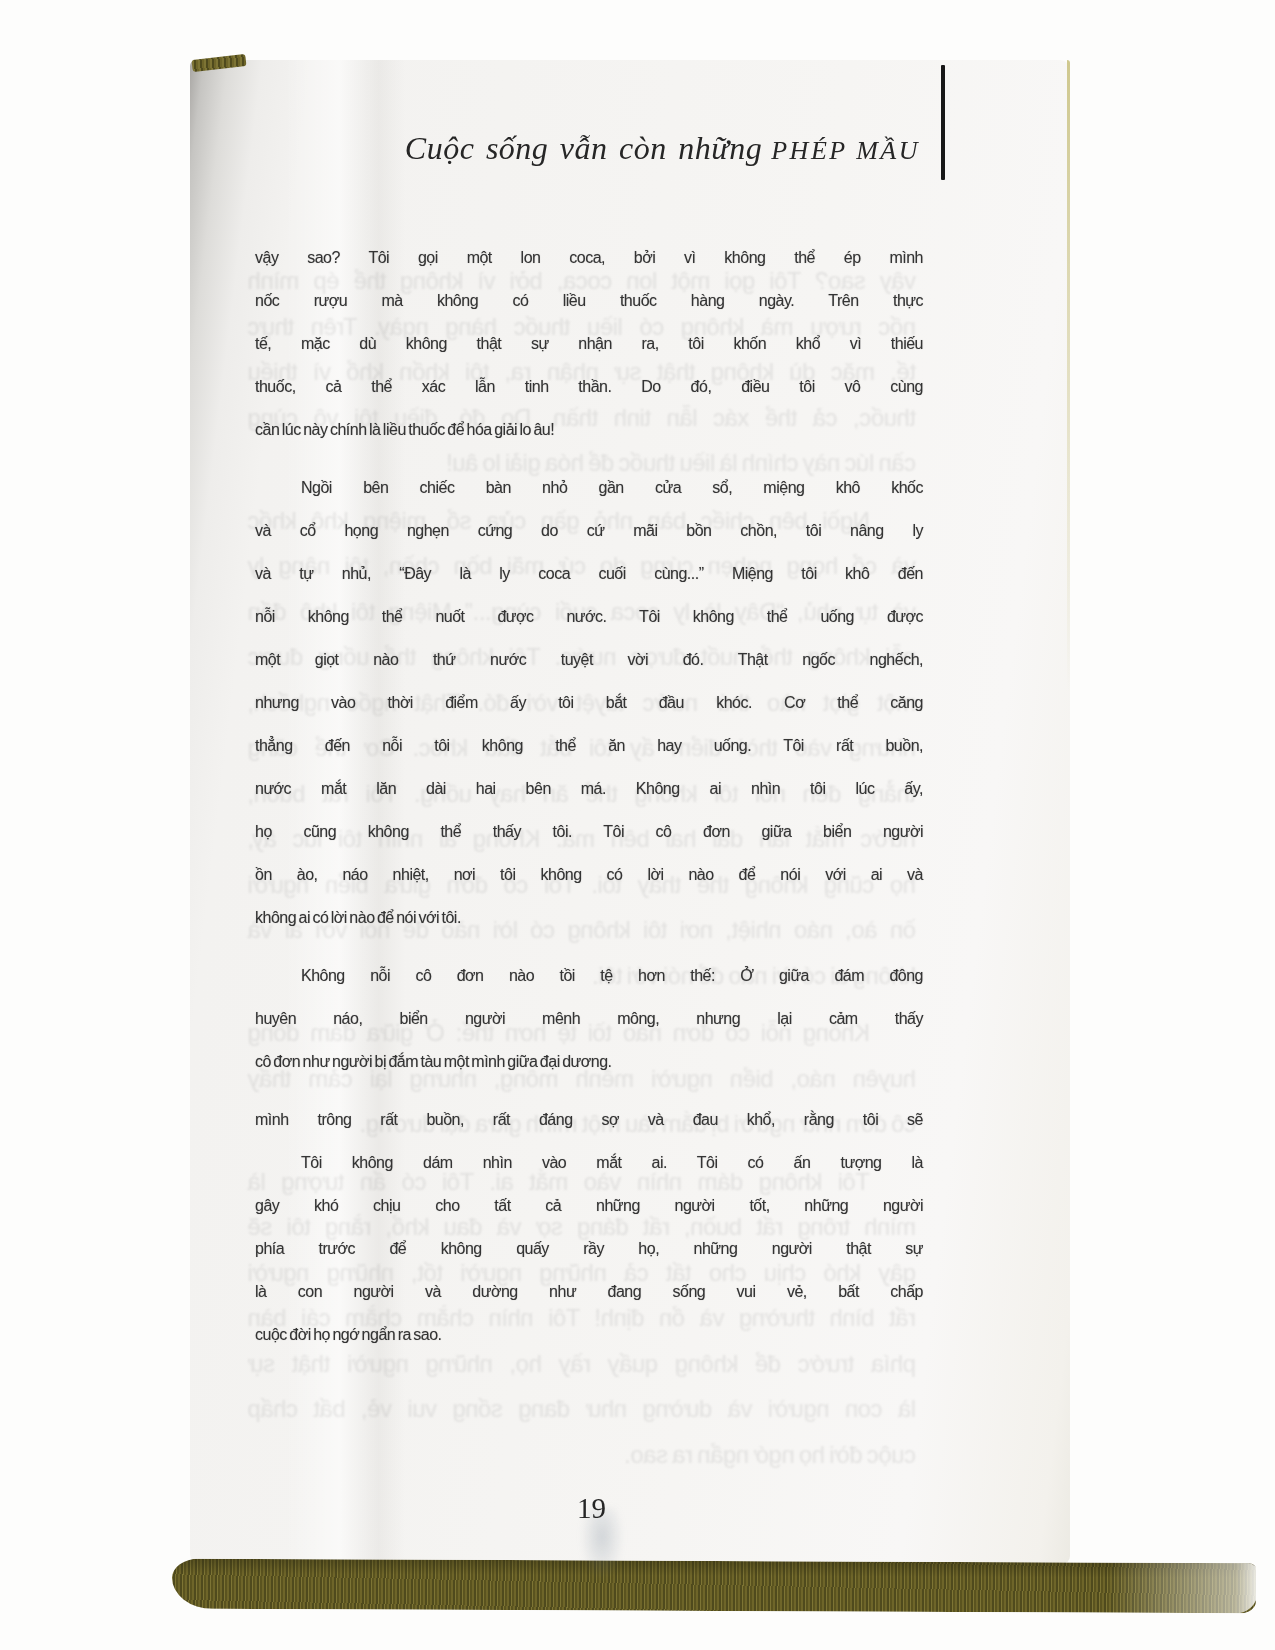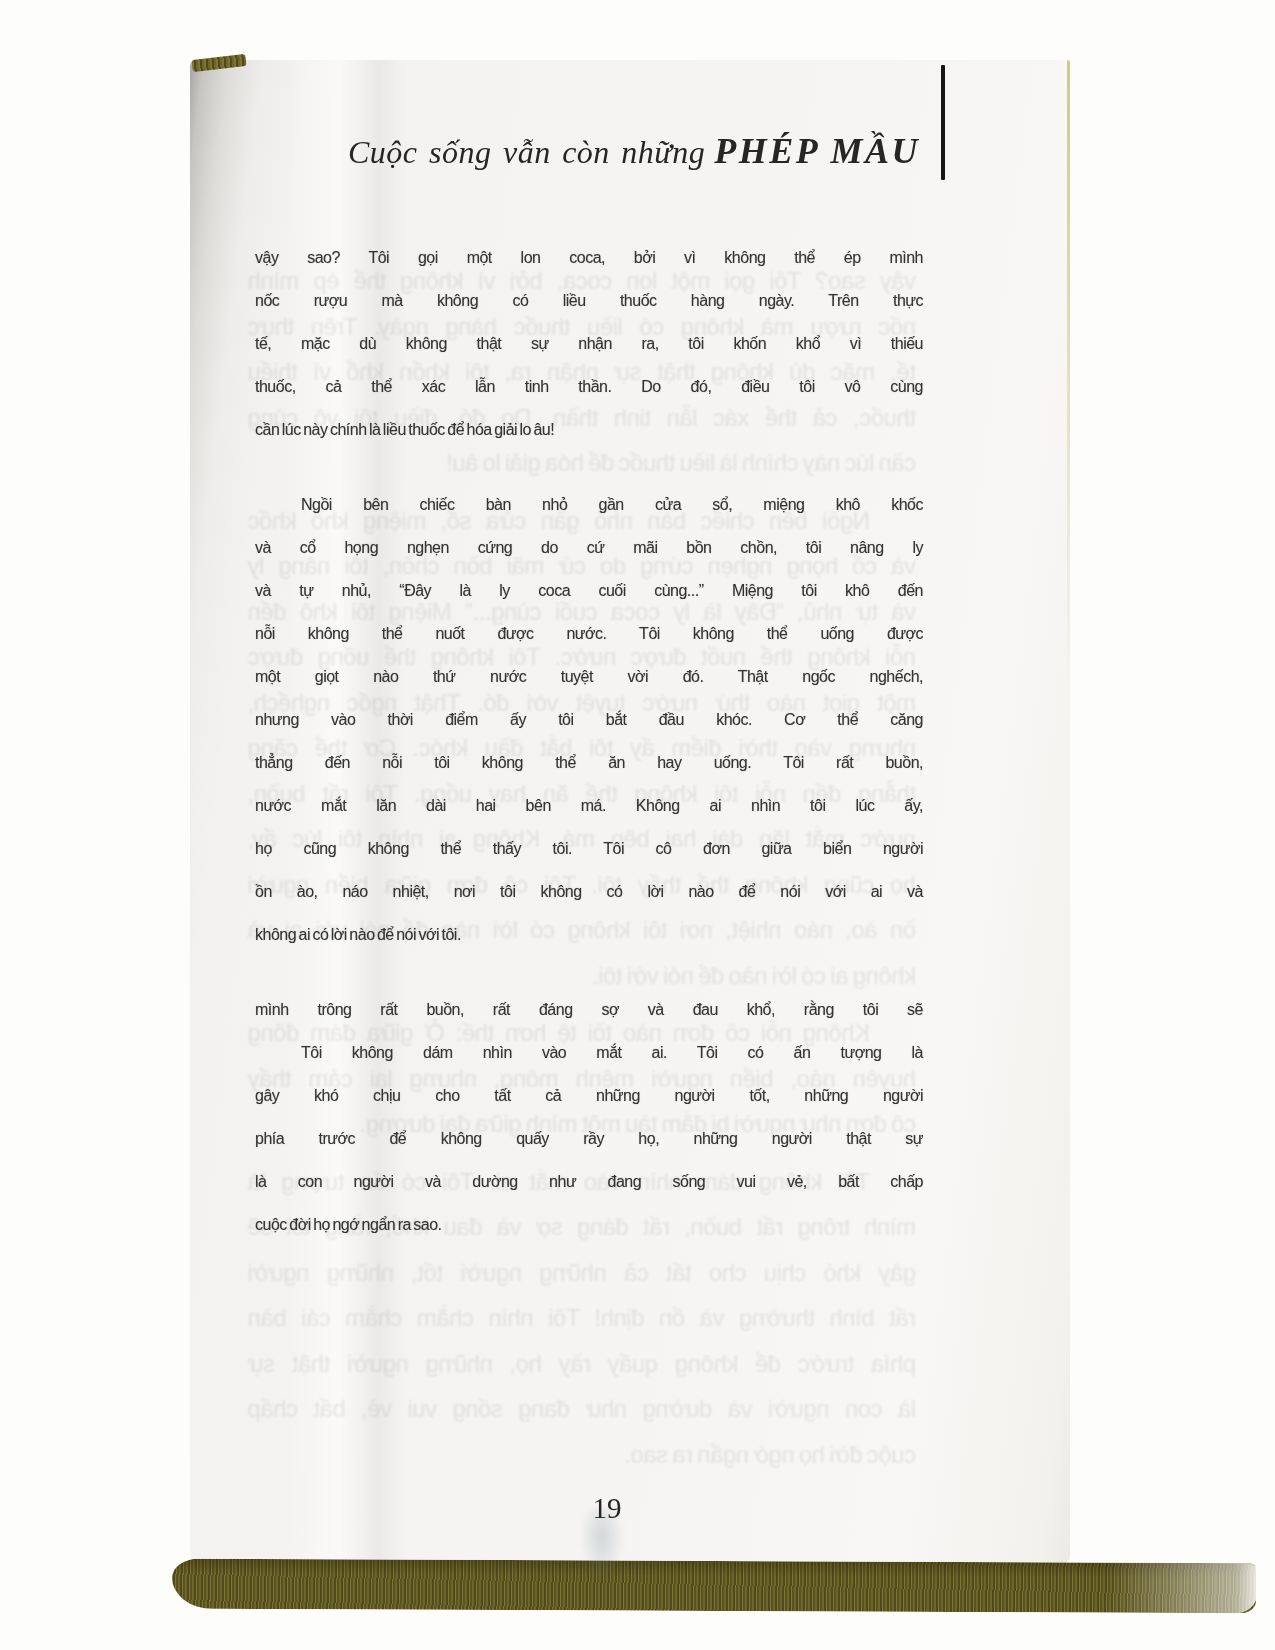--- a/index.html
+++ b/index.html
@@ -36,53 +36,53 @@
     background:linear-gradient(#cfc88f,rgba(207,200,143,0));
     border-radius:0 10px 0 0;
   }
   
   .header{
     position:absolute;right:150px;top:70px;white-space:nowrap;
     font-family:"Liberation Serif","DejaVu Serif",serif;
     font-style:italic;color:var(--header-ink);
   }
   .header .reg{font-size:32px;letter-spacing:.5px;word-spacing:3px;}
-  .header .emph{font-size:36px;font-weight:700;letter-spacing:2.5px;margin-left:9px;}
+  .header .emph{font-size:26px;font-weight:400;letter-spacing:2.5px;margin-left:9px;}
   .header-rule{
     position:absolute;left:751px;top:5px;width:4px;height:115px;
     background:#171717;border-radius:1px;
   }
   
   .body-text{
     position:absolute;left:65px;top:176px;width:668px;
     font-size:16px;line-height:43px;color:var(--ink);
     letter-spacing:-0.5px;word-spacing:-1.5px;
     text-shadow:0 0 1px rgba(52,52,52,.35);
     z-index:3;
   }
   .para{margin:0;}
-  .para.gap{margin-top:32px;}
+  .para.gap{margin-top:15px;}
   .line{text-align:justify;text-align-last:justify;}
   .line.last{text-align-last:left;}
   .line.indent{text-indent:46px;}
   
   .ghost-text{
     position:absolute;left:58px;top:198px;width:668px;
     font-size:24px;line-height:45.5px;
     letter-spacing:-0.5px;word-spacing:-1.5px;
     color:rgba(105,105,105,.14);
     transform:scaleX(-1);
     filter:blur(1.2px);
     z-index:1;user-select:none;pointer-events:none;
   }
   .ghost-text .para.gap{margin-top:12px;}
   
   .page-number{
     position:absolute;left:387px;top:1432px;width:60px;
-    text-align:center;font-family:"Liberation Serif","DejaVu Serif",serif;
+    font-family:"Liberation Serif","DejaVu Serif",serif;
     font-size:29px;color:#262626;z-index:3;
   }
   .smudge{
     position:absolute;left:390px;top:1448px;width:44px;height:72px;
     background:radial-gradient(ellipse at 50% 40%,rgba(125,140,155,.30),rgba(125,140,155,0) 70%);
     filter:blur(3px);z-index:2;
   }
   
   .cover-sliver-top{
     position:absolute;left:192px;top:57px;width:54px;height:12px;
@@ -173,20 +173,25 @@
           <div class="line">nỗi không thể nuốt được nước. Tôi không thể uống được</div>
           <div class="line">một giọt nào thứ nước tuyệt vời đó. Thật ngốc nghếch,</div>
           <div class="line">nhưng vào thời điểm ấy tôi bắt đầu khóc. Cơ thể căng</div>
           <div class="line">thẳng đến nỗi tôi không thể ăn hay uống. Tôi rất buồn,</div>
           <div class="line">nước mắt lăn dài hai bên má. Không ai nhìn tôi lúc ấy,</div>
           <div class="line">họ cũng không thể thấy tôi. Tôi cô đơn giữa biển người</div>
           <div class="line">ồn ào, náo nhiệt, nơi tôi không có lời nào để nói với ai và</div>
           <div class="line last">không ai có lời nào để nói với tôi.</div>
         </div>
         <div class="para gap">
+          <div class="line indent">Không nỗi cô đơn nào tồi tệ hơn thế: Ở giữa đám đông</div>
+          <div class="line">huyên náo, biển người mênh mông, nhưng lại cảm thấy</div>
+          <div class="line last">cô đơn như người bị đắm tàu một mình giữa đại dương.</div>
+        </div>
+        <div class="para gap">
           <div class="line">mình trông rất buồn, rất đáng sợ và đau khổ, rằng tôi sẽ</div>
           <div class="line indent">Tôi không dám nhìn vào mắt ai. Tôi có ấn tượng là</div>
           <div class="line">gây khó chịu cho tất cả những người tốt, những người</div>
           <div class="line">phía trước để không quấy rầy họ, những người thật sự</div>
           <div class="line">là con người và dường như đang sống vui vẻ, bất chấp</div>
           <div class="line last">cuộc đời họ ngớ ngẩn ra sao.</div>
         </div>
       </div>
 
     <div class="smudge"></div>

